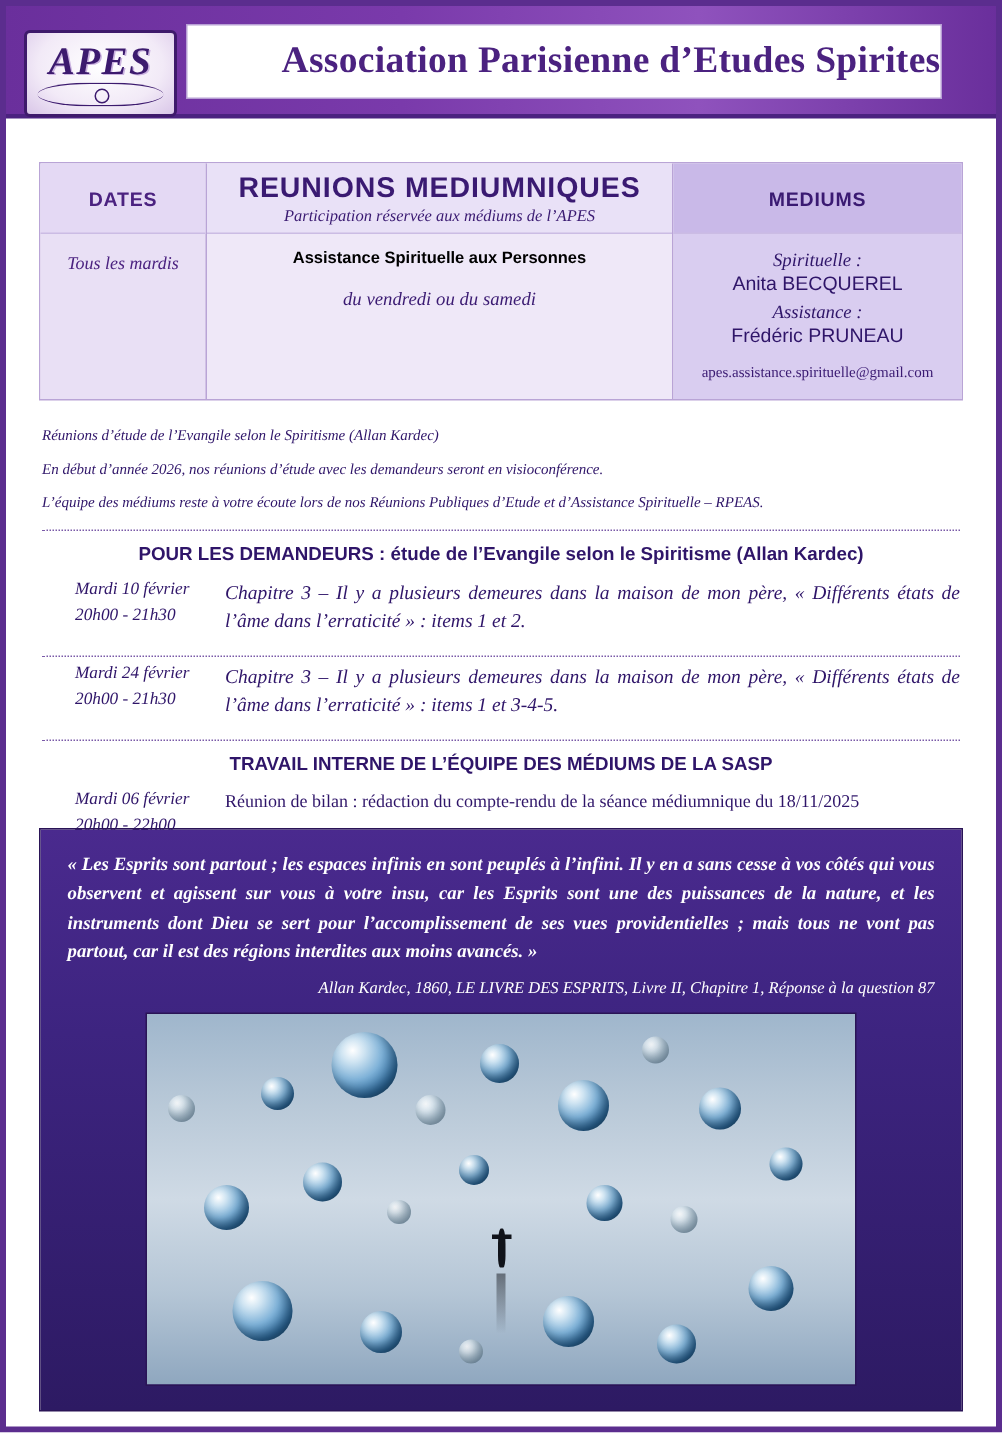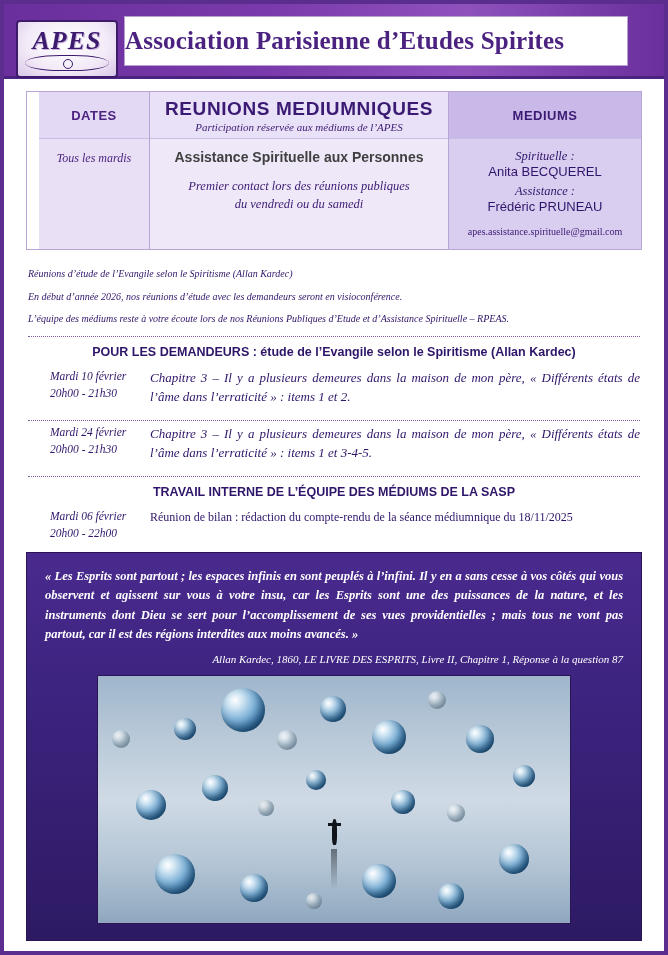--- a/index.html
+++ b/index.html
@@ -77,36 +77,35 @@
   .header-title-box {
     position: absolute;
     left: 120px;
     top: 12px;
     right: 36px;
     height: 48px;
     background: #ffffff;
     border: 1px solid #b79fd4;
     display: flex;
     align-items: center;
-    justify-content: flex-start;
+    justify-content: flex-end;
   }
   .header-title {
     font-family: "Liberation Serif", serif;
     font-weight: bold;
     font-size: 25px;
     color: #4b2280;
     letter-spacing: 0.2px;
   }
 
   
   .top-table {
     display: flex;
-    margin: 12px 22px 0 22px;
+    margin: 29px 22px 0 22px;
     border: 1px solid #b9a4d6;
-    padding-left: 12px;
   }
   .col-dates {
     width: 110px;
     background: #e9e0f5;
     border-right: 1px solid #b9a4d6;
   }
   .col-center {
     flex: 1;
     background: #efe8f8;
     border-right: 1px solid #b9a4d6;
@@ -163,22 +162,22 @@
   .dates-body {
     font-family: "Liberation Serif", serif;
     font-style: italic;
     font-size: 12px;
     color: #4b2280;
     padding-top: 12px;
   }
   .center-line-1 {
     font-family: "Liberation Sans", sans-serif;
     font-weight: bold;
-    font-size: 14px;
-    color: #404040;
+    font-size: 11px;
+    color: #000000;
     margin-bottom: 12px;
   }
   .center-line-2, .center-line-3 {
     font-family: "Liberation Serif", serif;
     font-style: italic;
     font-size: 12.5px;
     color: #3a1a72;
     line-height: 1.45;
   }
   .med-label {
@@ -361,21 +360,20 @@
       </div>
     </div>
 
     <div class="col-center">
       <div class="cell-head">
         <span class="center-head-1">REUNIONS  MEDIUMNIQUES</span>
         <span class="center-head-2">Participation réservée aux médiums de l’APES</span>
       </div>
       <div class="cell-body">
         <div class="center-line-1">Assistance Spirituelle aux Personnes</div>
-        <div class="center-line-2">Premier contact lors des réunions publiques</div>
         <div class="center-line-3">du vendredi ou du samedi</div>
       </div>
     </div>
 
     <div class="col-mediums">
       <div class="cell-head">
         <span class="mediums-head">MEDIUMS</span>
       </div>
       <div class="cell-body">
         <div class="med-label">Spirituelle :</div>

